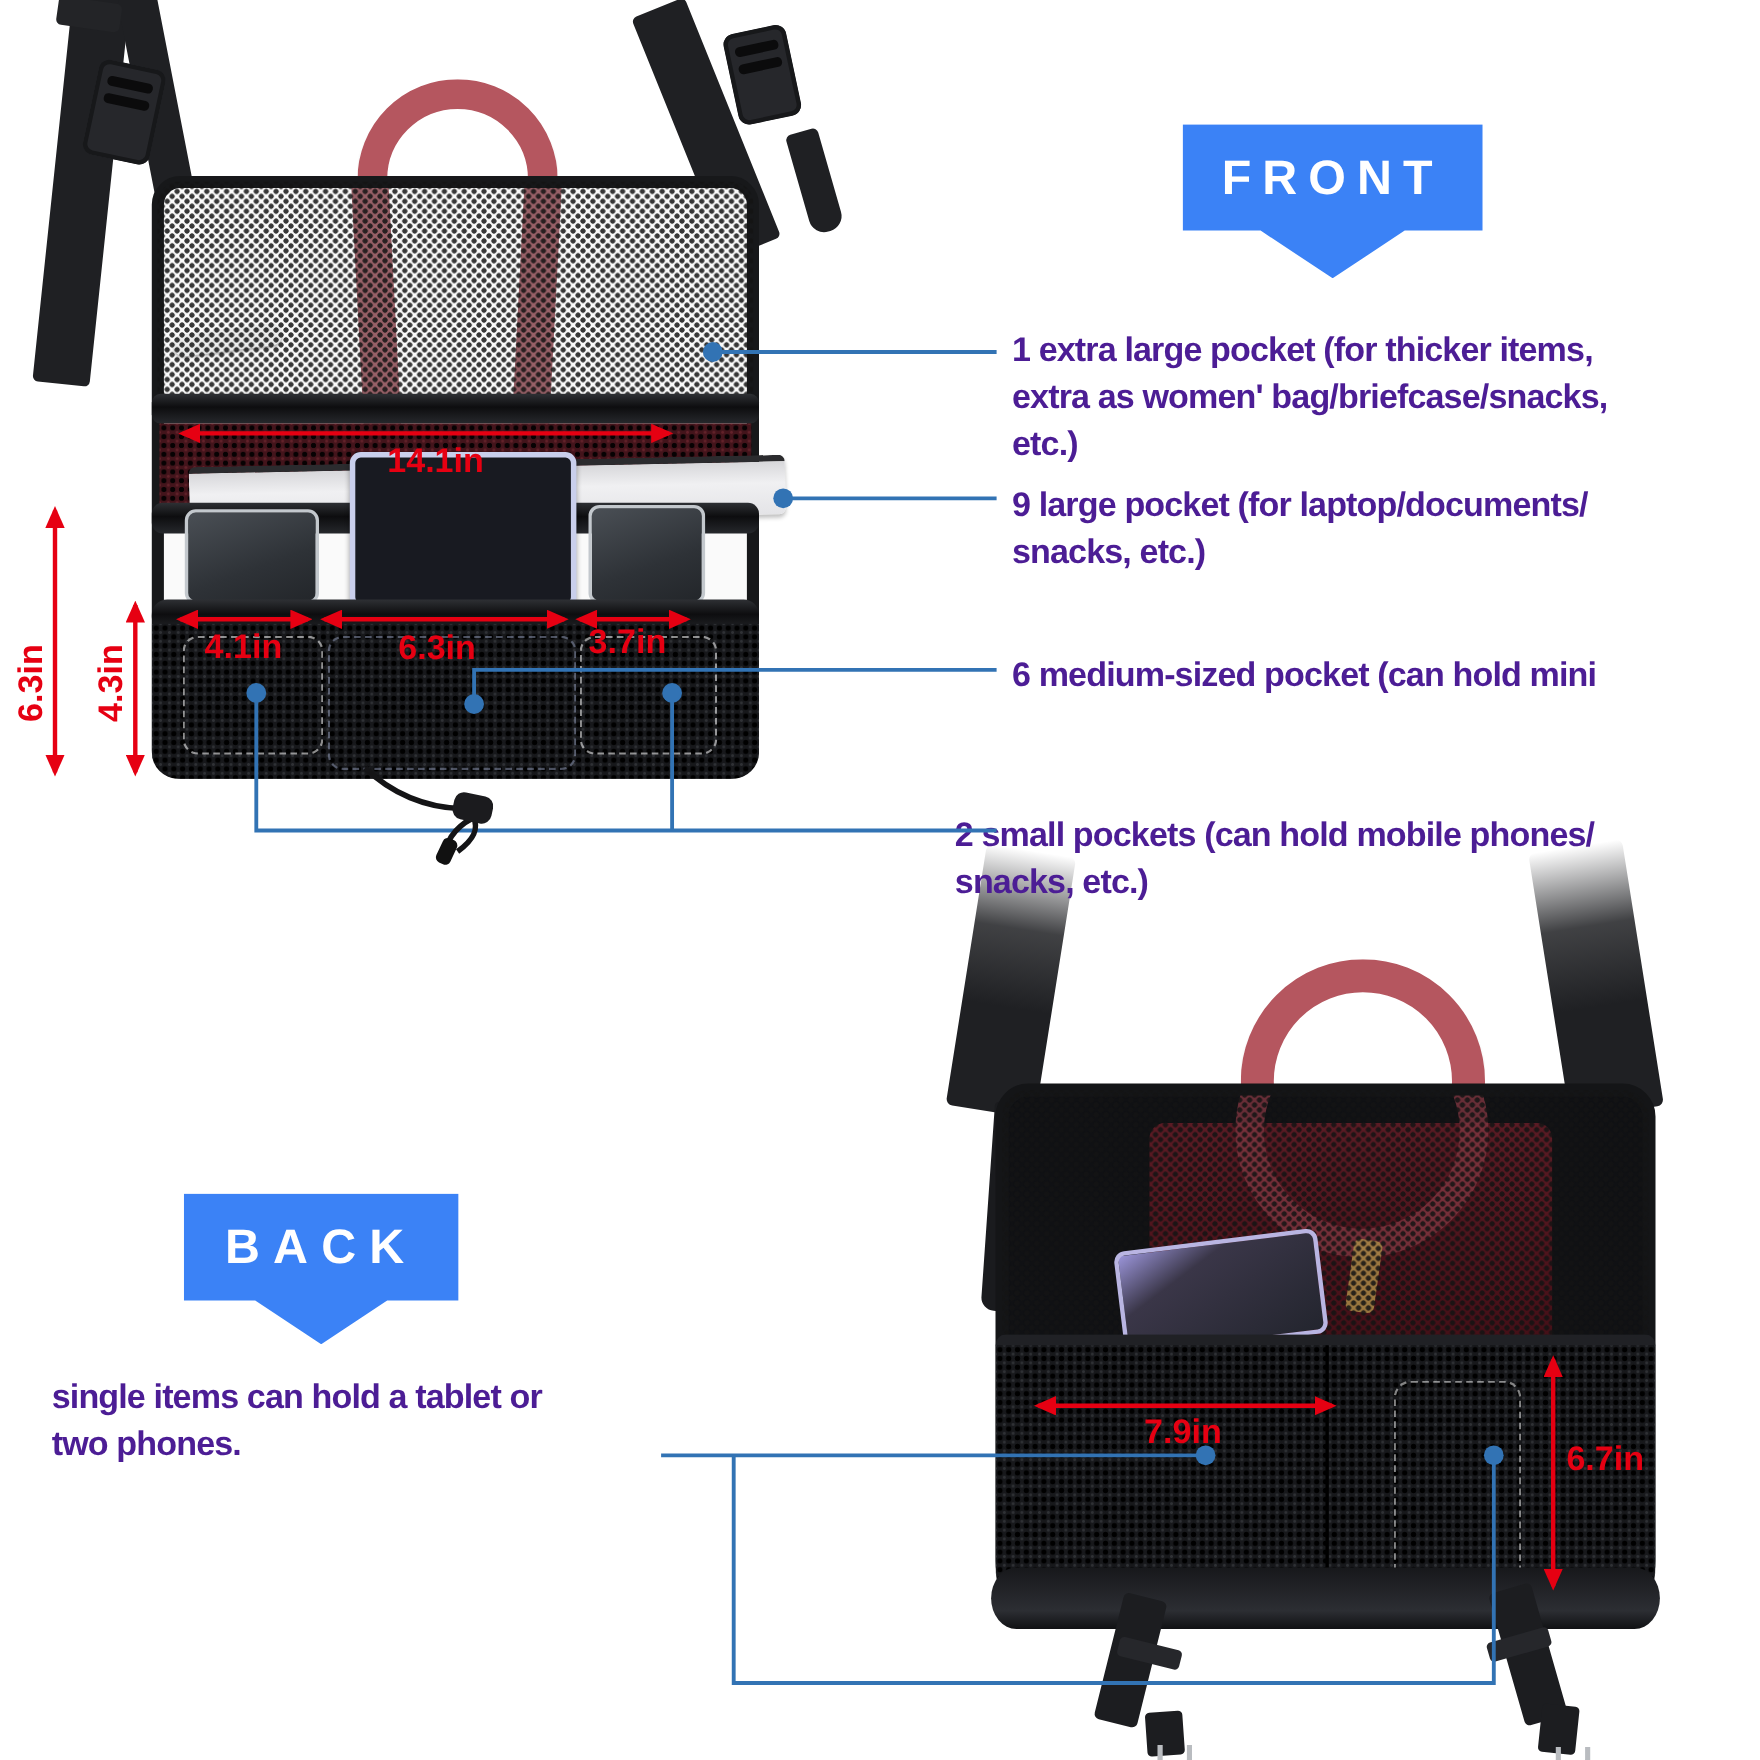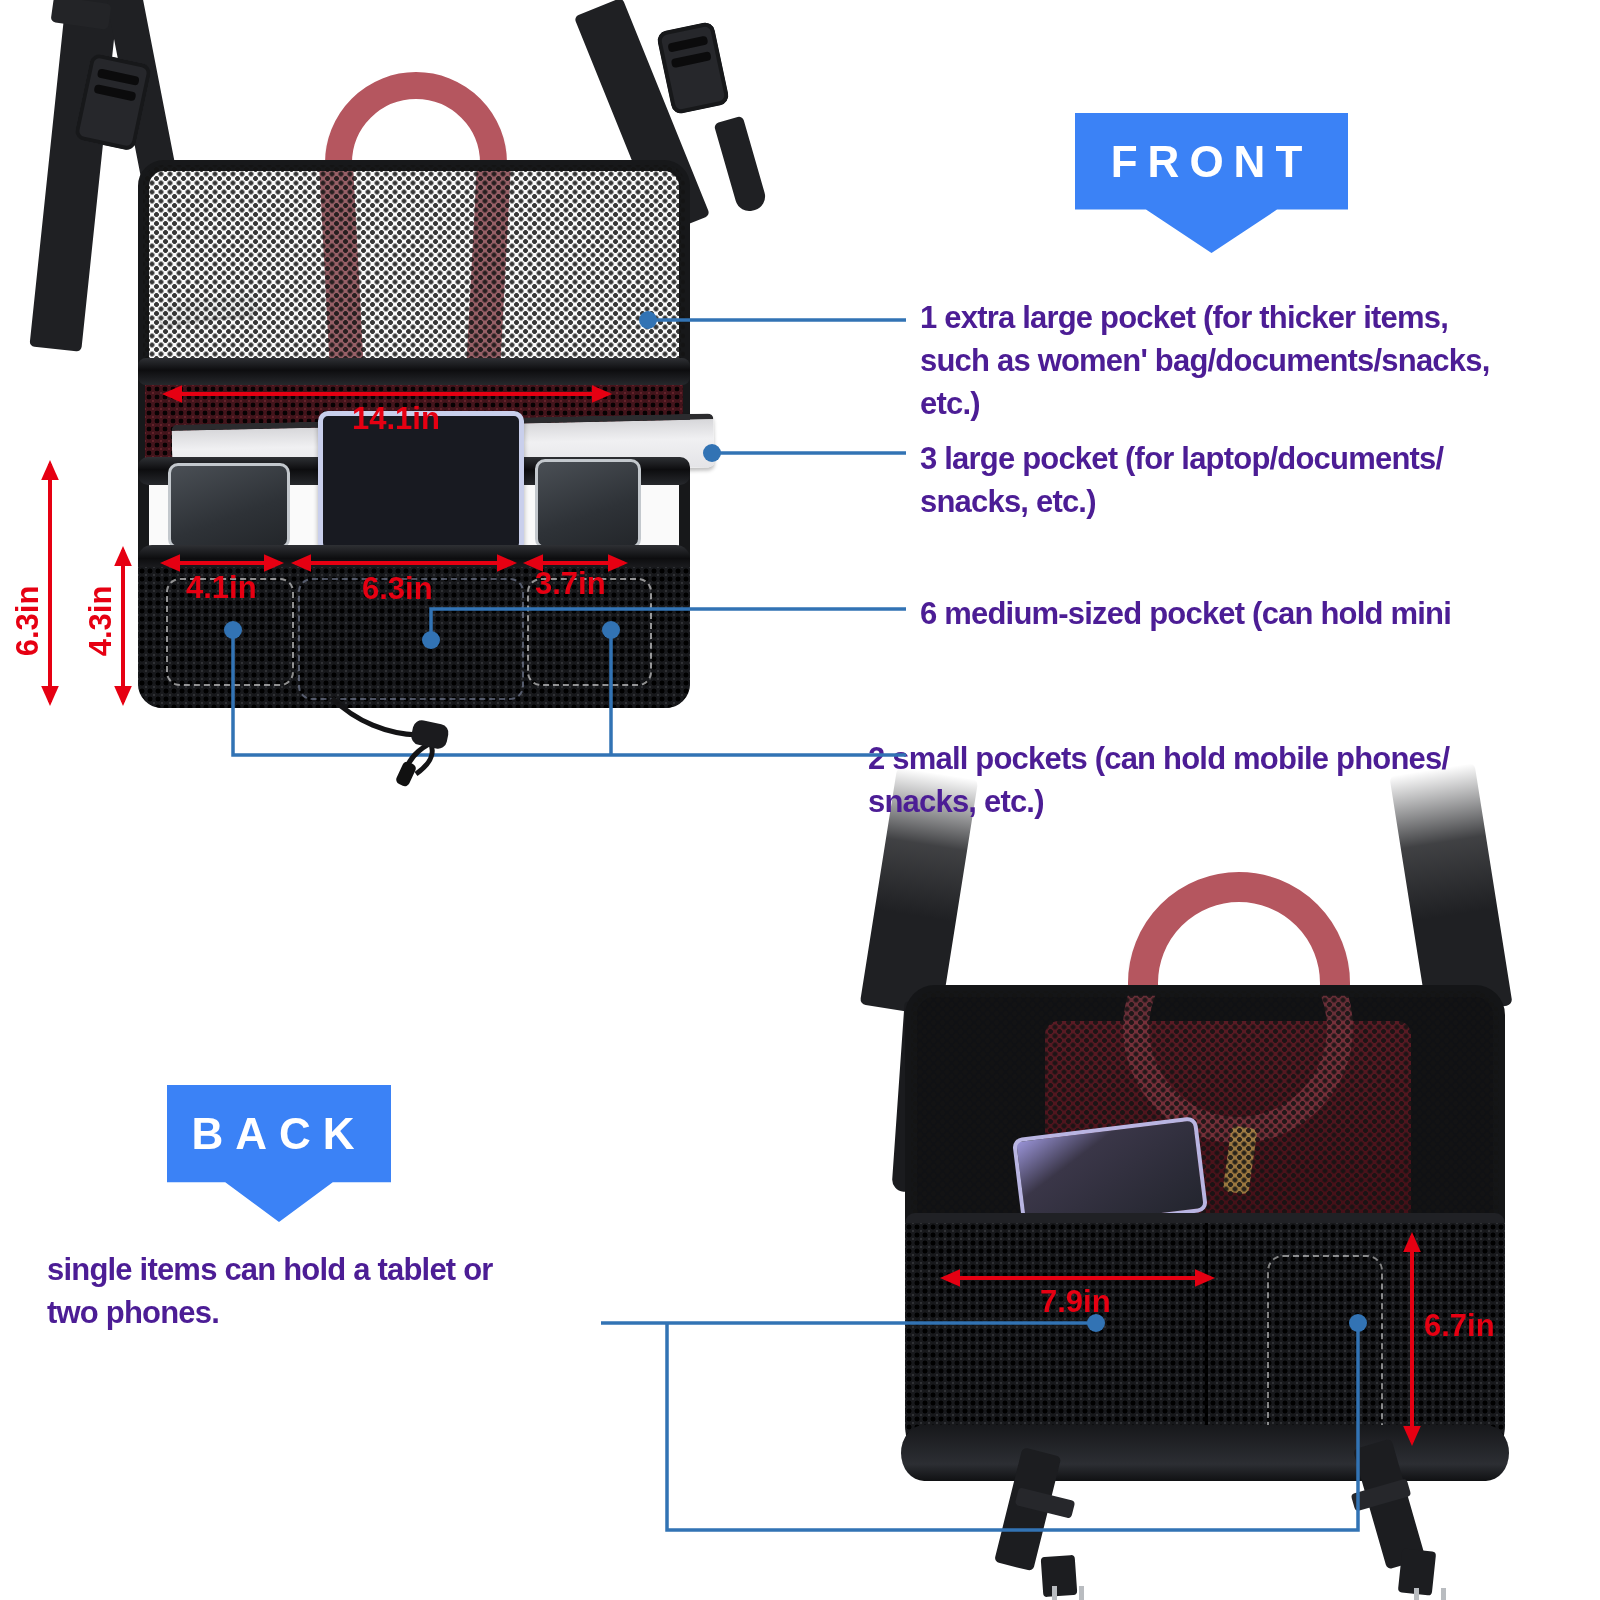--- a/index.html
+++ b/index.html
@@ -146,32 +146,32 @@
   <div class="abs" style="left:1052px;top:1586px;width:22px;height:20px;border:5px solid #b9bcc0;border-top:none;border-radius:0 0 12px 12px;"></div>
   <div class="abs" style="left:1352px;top:1444px;width:40px;height:125px;background:#1c1d20;transform:rotate(-16deg);transform-origin:top center;border-radius:5px;"></div>
   <div class="abs" style="left:1352px;top:1486px;width:58px;height:18px;background:#26272b;border-radius:4px;transform:rotate(-16deg);"></div>
   <div class="abs" style="left:1400px;top:1550px;width:34px;height:44px;background:#1c1d20;transform:rotate(6deg);border-radius:4px;"></div>
   <div class="abs" style="left:1414px;top:1588px;width:22px;height:18px;border:5px solid #b9bcc0;border-top:none;border-radius:0 0 12px 12px;"></div>
 
   <div class="abs banner" style="left:1075px;top:113px;width:273px;height:140px;
               clip-path:polygon(0 0,100% 0,100% 69%,74% 69%,50% 100%,26% 69%,0 69%);">
     <div class="bt" style="line-height:97px;">FRONT</div>
   </div>
-  <div class="abs banner" style="left:167px;top:1085px;width:224px;height:137px;
+  <div class="abs banner" style="left:167px;top:1085px;width:250px;height:137px;
               clip-path:polygon(0 0,100% 0,100% 71%,74% 71%,50% 100%,26% 71%,0 71%);">
     <div class="bt" style="line-height:98px;letter-spacing:12px;">BACK</div>
   </div>
 
   <div class="abs note" style="left:920px;top:296px;">
     <div>1 extra large pocket (for thicker items,</div>
-    <div>such as women' bag/documents/snacks,</div>
+    <div>extra as women' bag/briefcase/snacks,</div>
     <div>etc.)</div>
   </div>
   <div class="abs note" style="left:920px;top:437px;">
-    <div>3 large pocket (for laptop/documents/</div>
+    <div>9 large pocket (for laptop/documents/</div>
     <div>snacks, etc.)</div>
   </div>
   <div class="abs note" style="left:920px;top:592px;">
     <div>6 medium-sized pocket (can hold mini</div>
   </div>
   <div class="abs note" style="left:868px;top:737px;">
     <div>2 small pockets (can hold mobile phones/</div>
     <div>snacks, etc.)</div>
   </div>
   <div class="abs note" style="left:47px;top:1248px;">

